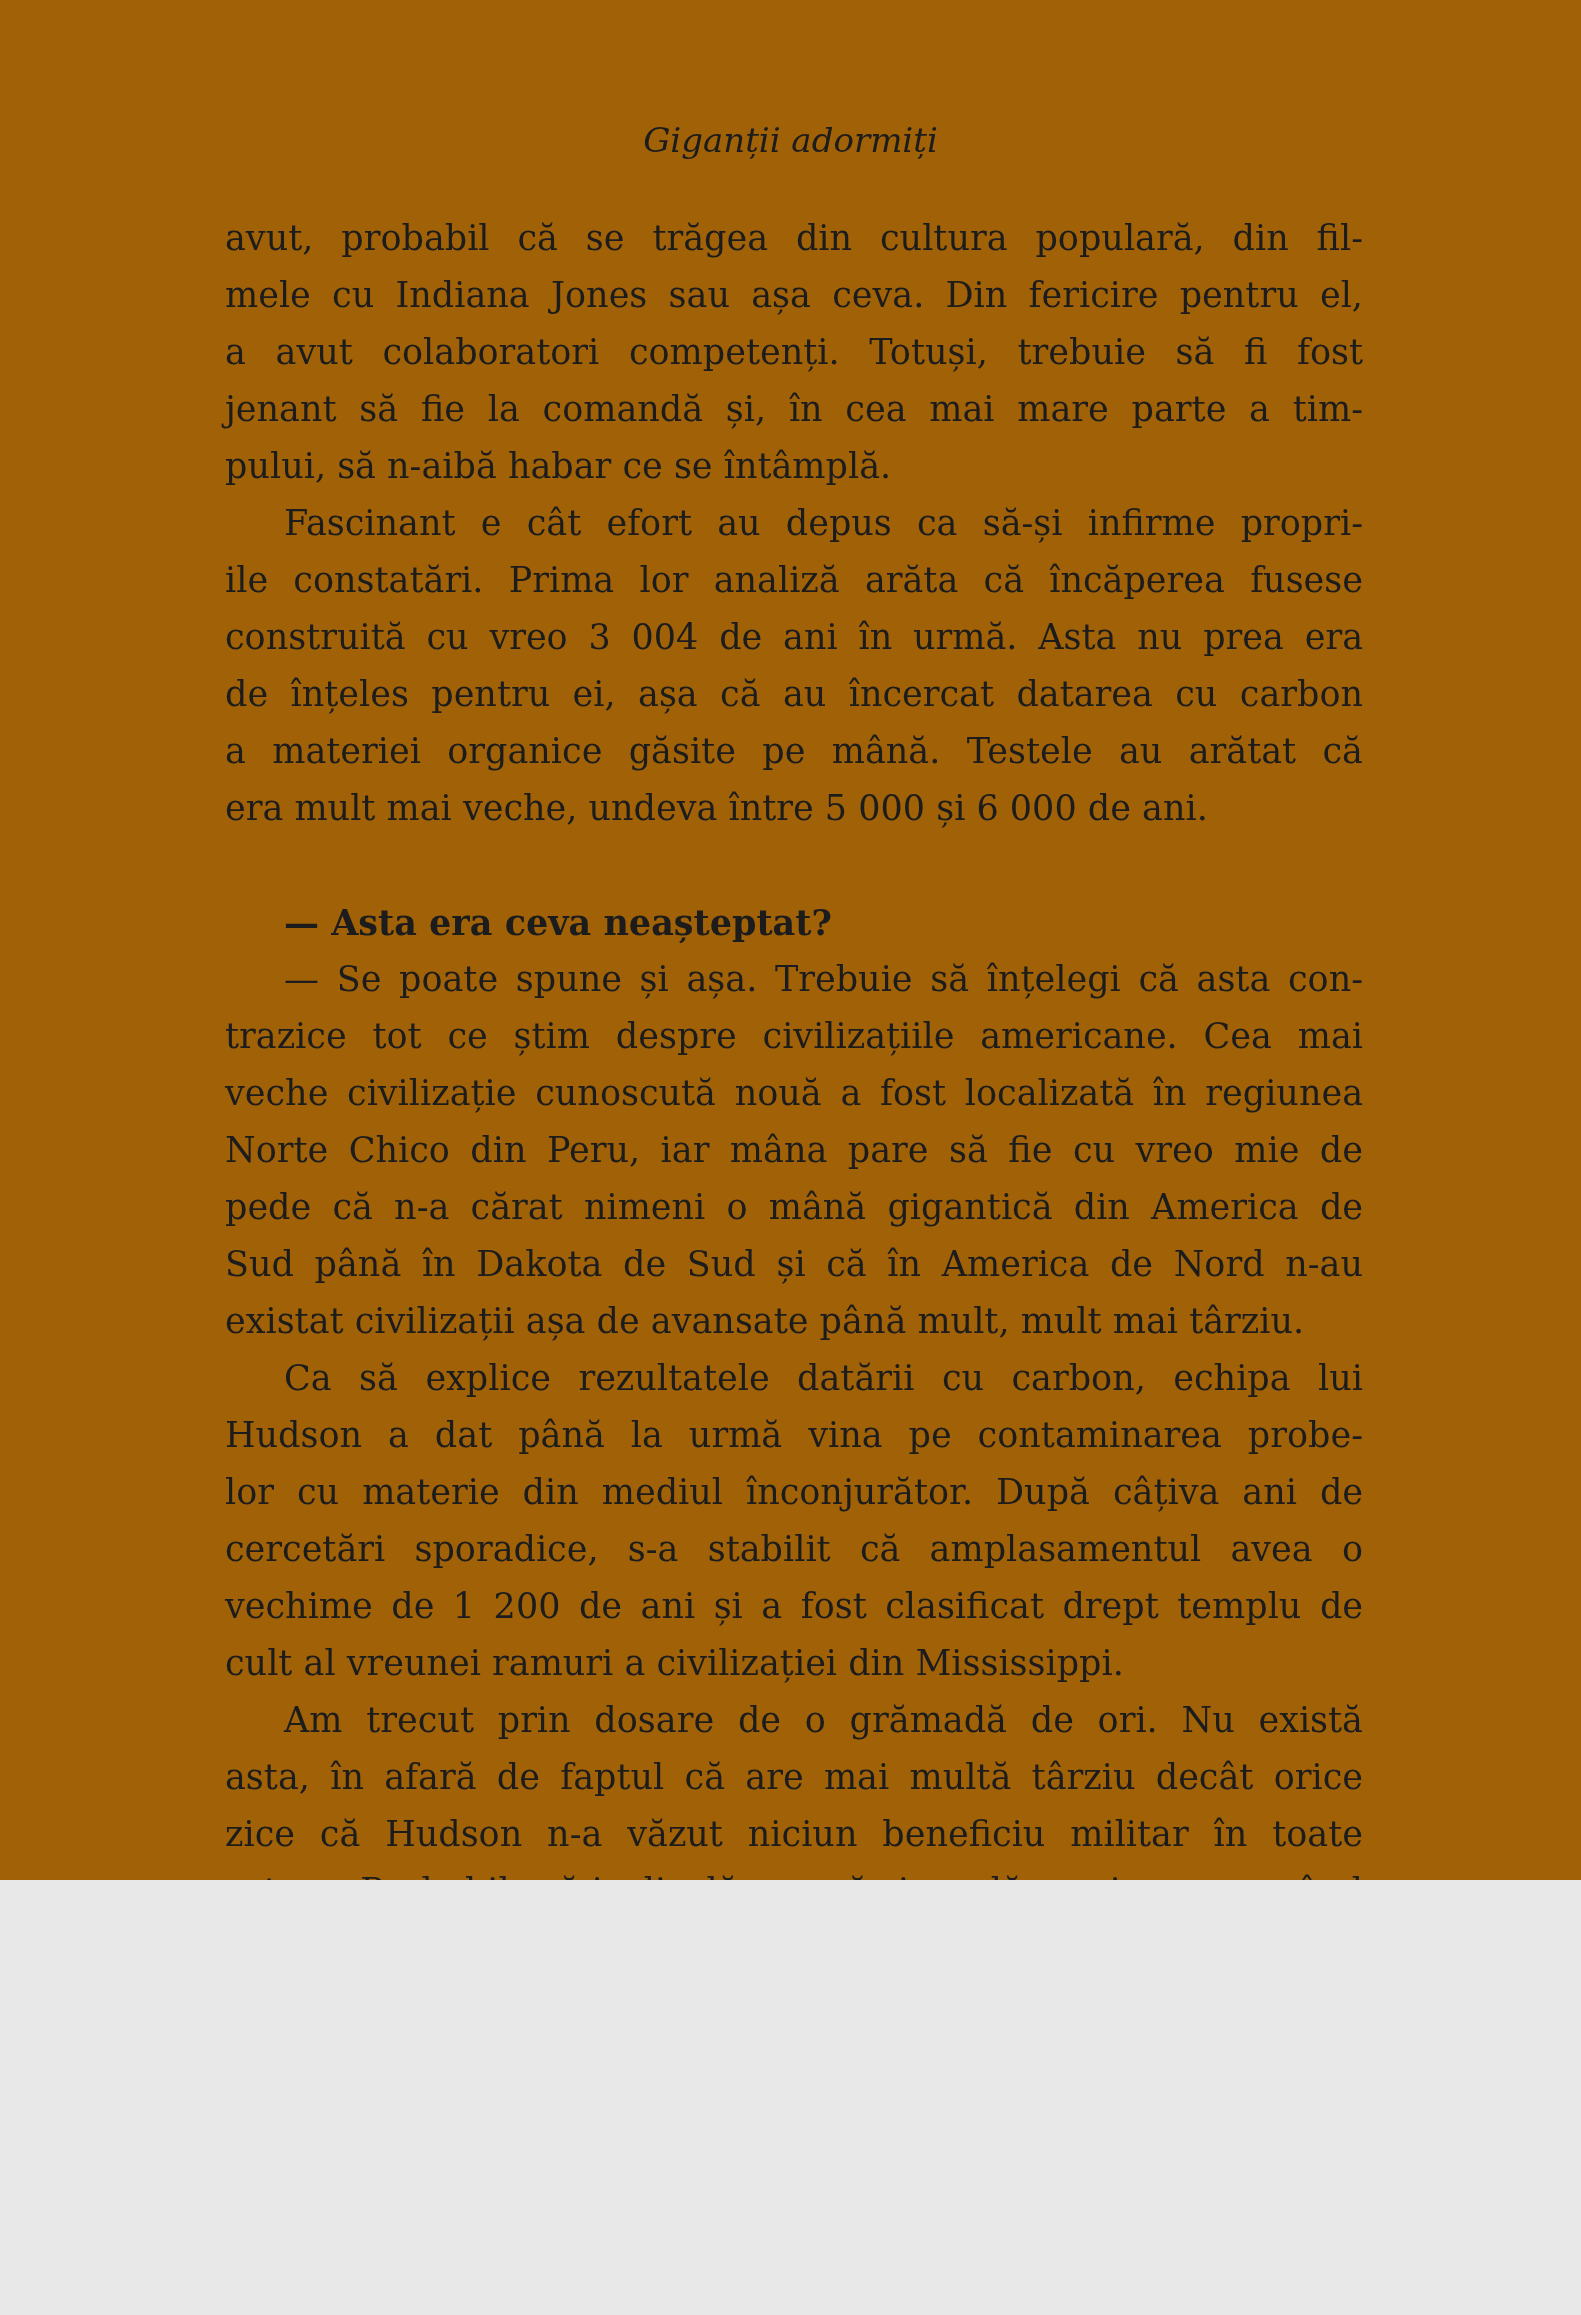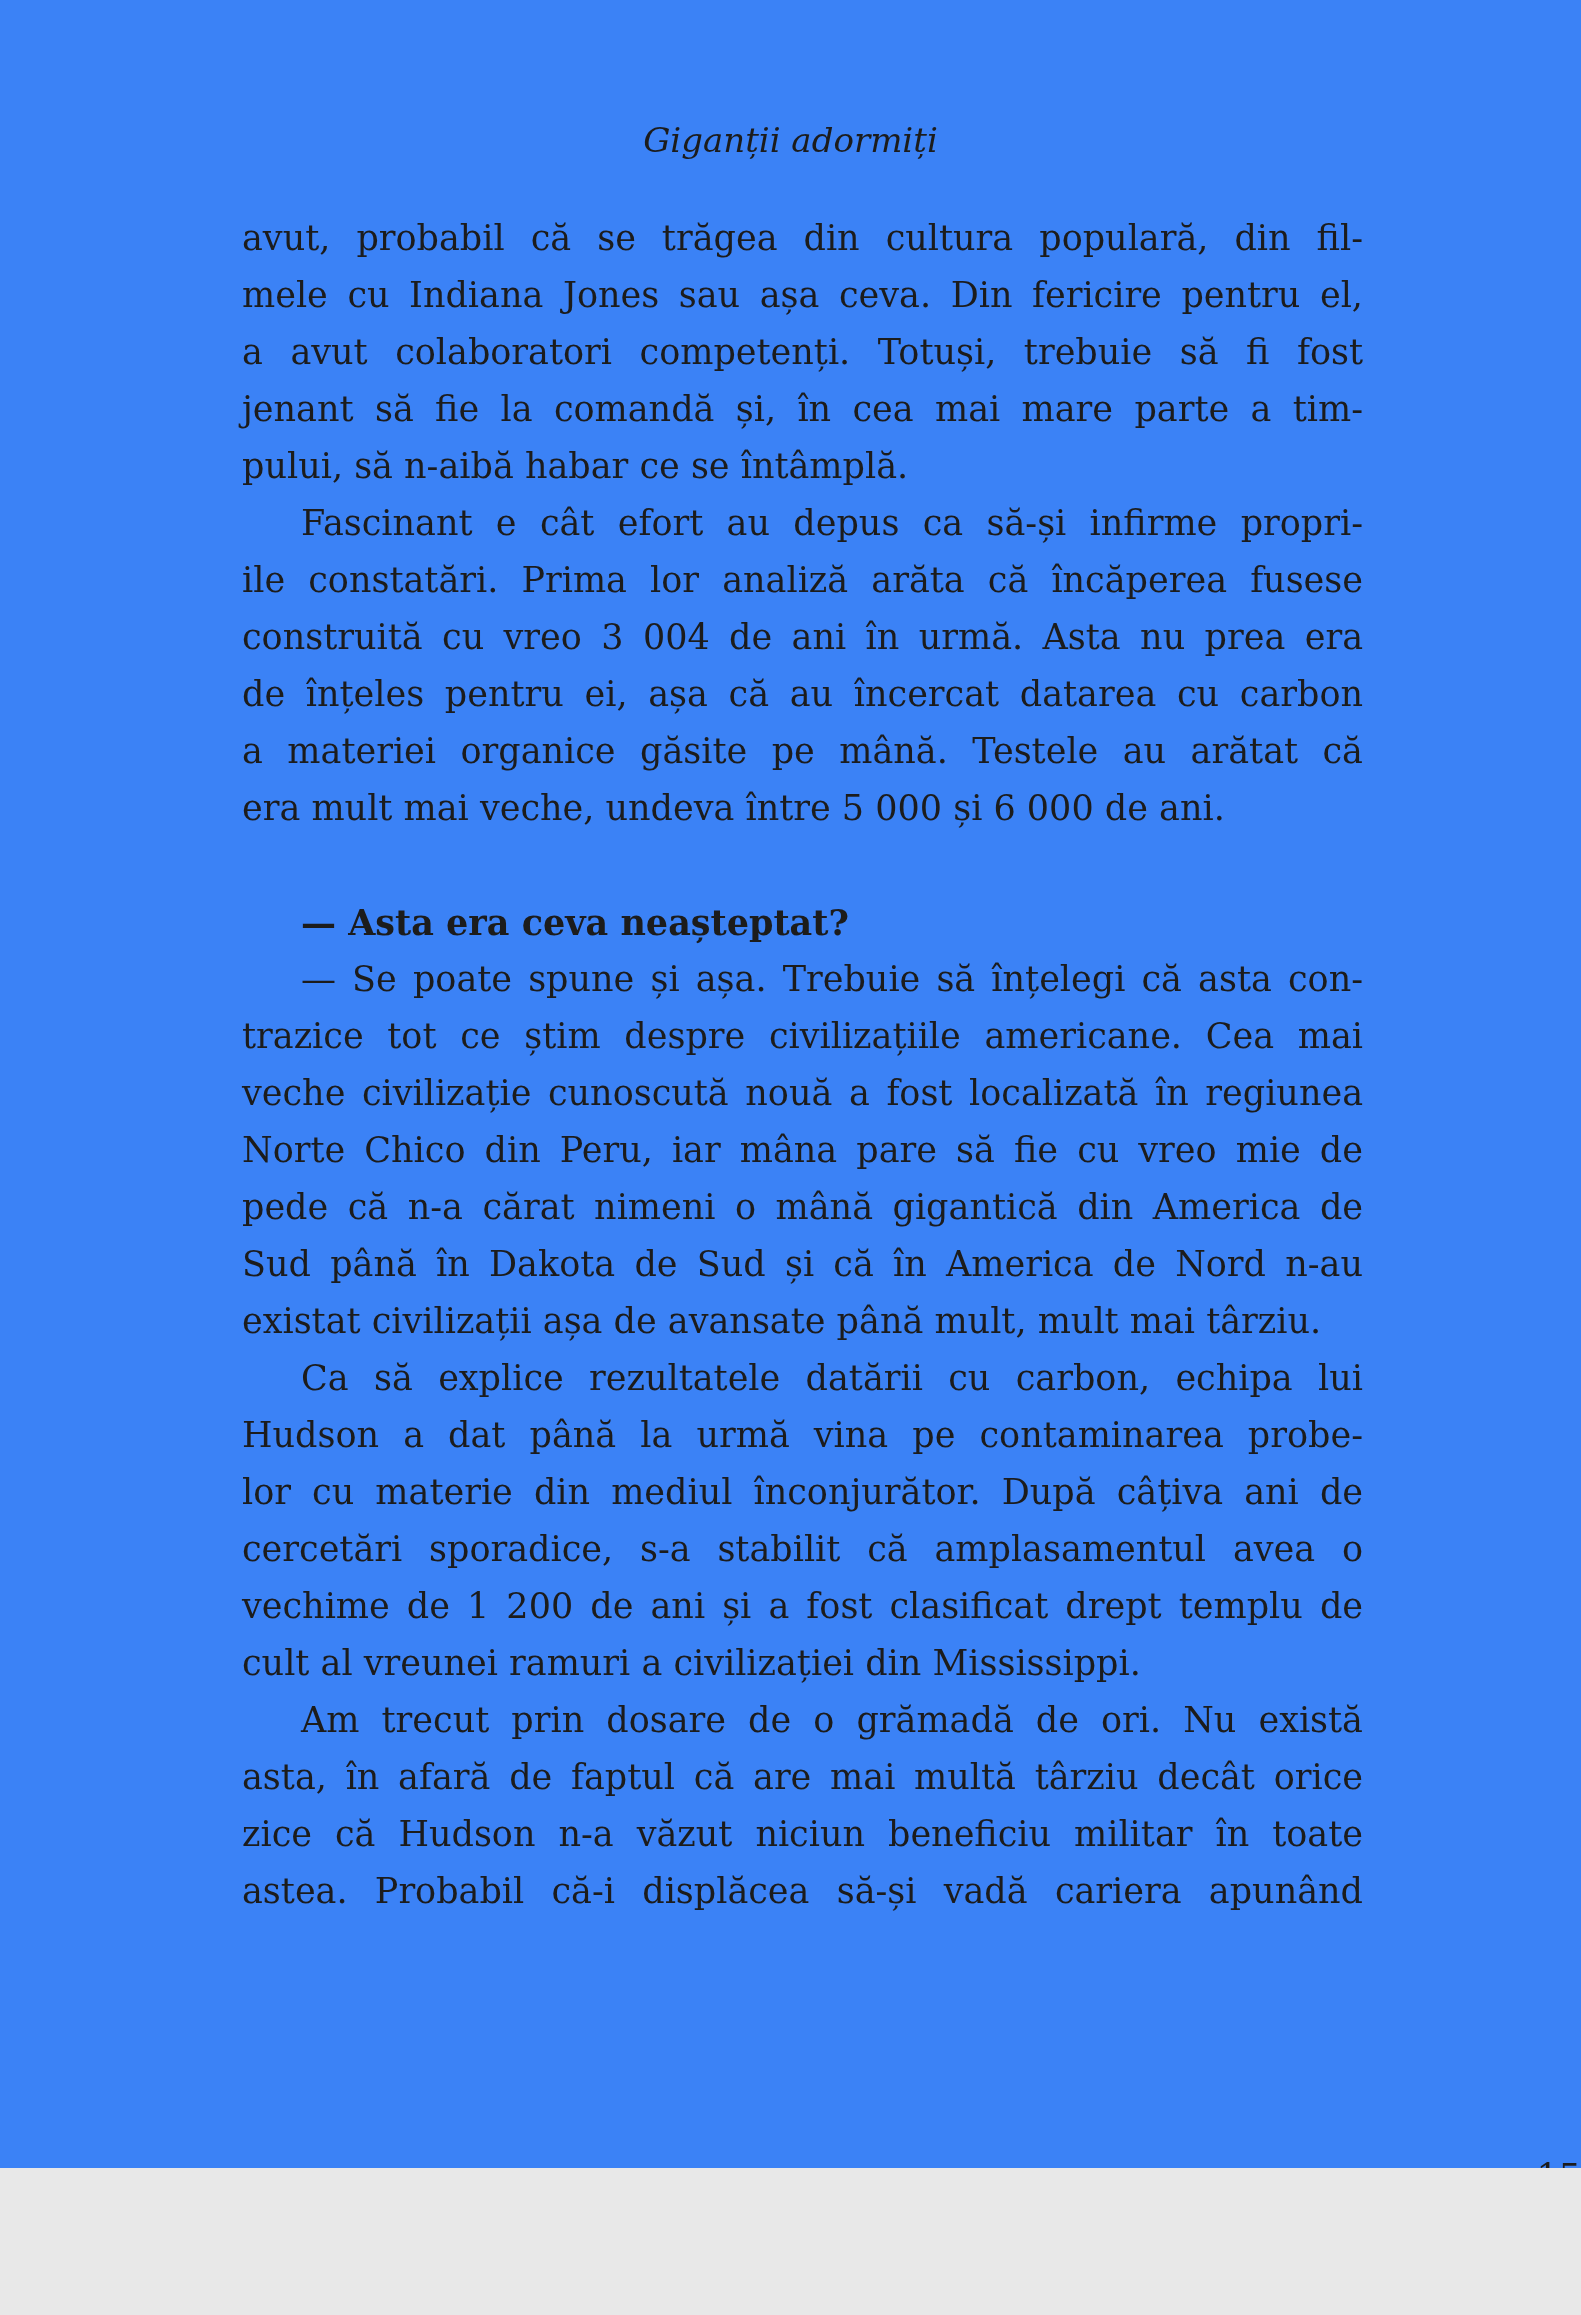--- a/index.html
+++ b/index.html
@@ -1,38 +1,38 @@
 <!DOCTYPE html>
 <html><head>
 <meta charset="utf-8">
 <style>
   html,body { margin:0; padding:0; background:#e8e8e8; }
   .page {
     position:relative;
-    width:1581px; height:2168px;
-    background:#3b82f6;
+    width:1581px; height:1880px;
+    background:#a16207;
     font-family:"DejaVu Serif","Liberation Serif",serif;
     color:#1c1c1c;
     overflow:hidden;
   }
   .running-header {
     position:absolute; top:119px; left:0; width:100%;
     text-align:center;
     font-style:italic;
     font-size:34px;
     line-height:42px;
   }
   .body-text {
     position:absolute; left:225px; top:210px; width:1138px;
     font-size:35px;
     line-height:57px;
   }
   .para { margin:0; }
   .para.gap { margin-top:57px; }
-  .ln { text-align:justify; text-align-last:justify;margin-left:17px; }
+  .ln { text-align:justify; text-align-last:justify; }
   .ln.last { text-align-last:left; }
   .ln.ind { text-indent:59px; }
   .ln.bold { font-weight:bold; }
   .page-number {
     position:absolute; top:2156px; left:0; width:100%;
     text-align:right;
     font-size:35px;
     line-height:42px;
   }
 </style>

